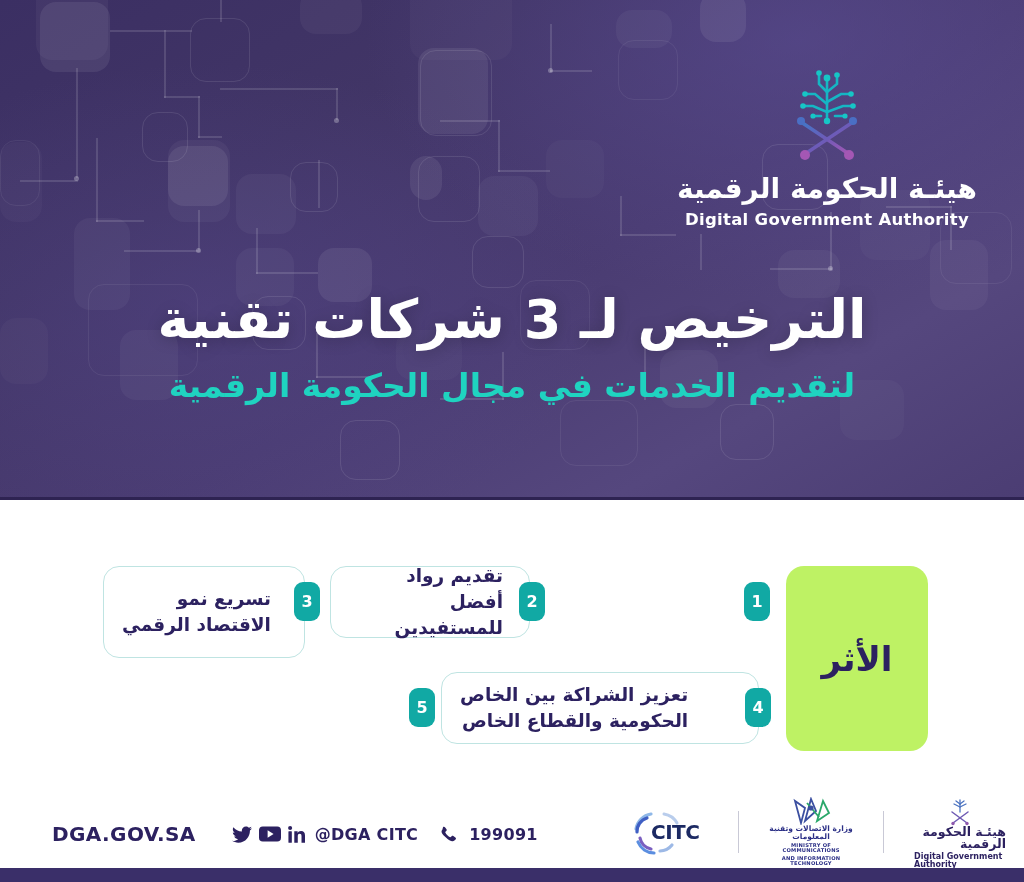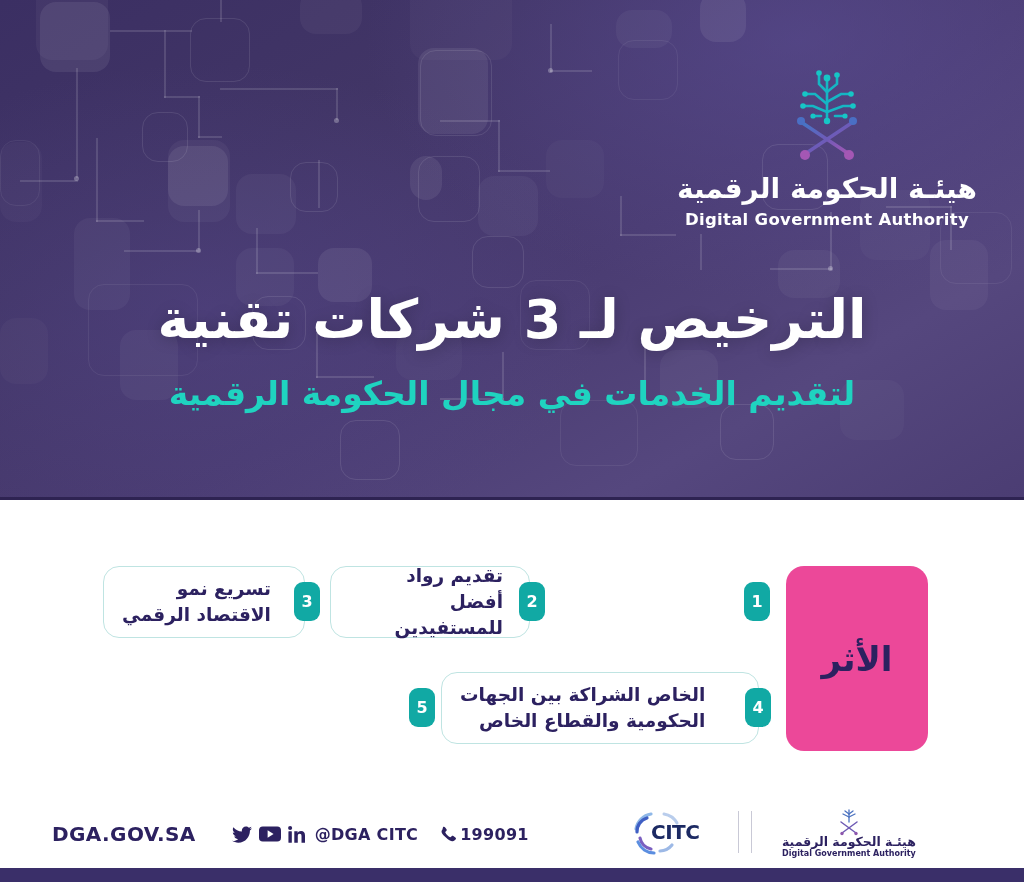--- a/index.html
+++ b/index.html
@@ -111,41 +111,41 @@
     line-height: 1.18;
     white-space: nowrap;
     text-shadow: 0 2px 16px rgba(0,0,0,0.22);
     text-align: center;
   }
   .subheadline {
     color: #1fd3c0;
     font-size: 33px;
     font-weight: 700;
     line-height: 1.2;
-    margin-top: 22px;
+    margin-top: 14px;
     white-space: nowrap;
     letter-spacing: 0.5px;
   }
 
   
   .body-area {
     position: absolute;
     top: 500px; left: 0;
     width: 1024px;
     height: 382px;
     background: #ffffff;
   }
 
   .impact-box {
     position: absolute;
     top: 66px;
     left: 786px;
     width: 142px;
     height: 185px;
-    background: #ec4899;
+    background: #bef264;
     border-radius: 18px;
     display: flex;
     align-items: center;
     justify-content: center;
   }
   .impact-title {
     color: #2c2160;
     font-size: 34px;
     font-weight: 700;
     direction: rtl;
@@ -184,21 +184,21 @@
     align-items: center;
     justify-content: center;
     direction: ltr;
   }
 
   
   #card-1 { top: 66px; left: 552px; width: 205px; height: 72px; }
   #badge-1{ top: 82px; left: 744px; }
   #card-2 { top: 66px; left: 330px; width: 200px; height: 72px; }
   #badge-2{ top: 82px; left: 519px; }
-  #card-3 { top: 66px; left: 103px; width: 202px; height: 72px; }
+  #card-3 { top: 66px; left: 103px; width: 202px; height: 92px; }
   #badge-3{ top: 82px; left: 294px; }
   
   #card-4 { top: 172px; left: 441px; width: 318px; height: 72px; }
   #badge-4{ top: 188px; left: 745px; }
   #card-5 { top: 172px; left: 104px; width: 320px; height: 72px; }
   #badge-5{ top: 188px; left: 409px; }
 
   
   .footer-left {
     position: absolute;
@@ -224,21 +224,21 @@
   .fl-social svg { display: block; fill: #2c2160; }
   .fl-handle {
     font-size: 16px;
     font-weight: 700;
     margin-left: 10px;
     letter-spacing: 0.3px;
   }
   .fl-phone {
     display: flex;
     align-items: center;
-    gap: 4px;
+    gap: 13px;
     margin-left: 22px;
     font-size: 16px;
     font-weight: 700;
     letter-spacing: 0.3px;
   }
   .fl-phone svg { fill: #2c2160; display: block; }
 
   .footer-logos {
     position: absolute;
     top: 800px;
@@ -441,21 +441,21 @@
     </div>
     <div class="badge" id="badge-2">2</div>
 
     <div class="card" id="card-3">
       <div class="card-text">تسريع نمو
 الاقتصاد الرقمي</div>
     </div>
     <div class="badge" id="badge-3">3</div>
 
     <div class="card" id="card-4">
-      <div class="card-text">الخاص الشراكة بين الجهات
+      <div class="card-text">تعزيز الشراكة بين الخاص
 الحكومية والقطاع الخاص</div>
     </div>
     <div class="badge" id="badge-4">4</div>
 
     <div class="badge" id="badge-5">5</div>
   </div>
 
   <div class="footer-left">
     <div class="fl-url">DGA.GOV.SA</div>
 
@@ -495,20 +495,36 @@
           <path d="M8 35 A18 18 0 0 0 24 46" stroke="#5b8ee0" stroke-width="3.2"></path>
           <path d="M30 44 A16 16 0 0 0 42 38" stroke="#9db9e6" stroke-width="3.2"></path>
           <path d="M34 7 A18 18 0 0 1 47 16" stroke="#b9cdec" stroke-width="3"></path>
         </g>
         <text x="21" y="32" font-family="DejaVu Sans, sans-serif" font-size="20" font-weight="bold" fill="#1c2a63" letter-spacing="-0.5">CITC</text>
       </svg>
     </div>
 
     <div class="logo-div"></div>
 
+    <div class="logo-cell">
+      <div style="display:flex;flex-direction:column;align-items:center;">
+        <svg width="44" height="28" viewBox="0 0 44 28">
+          <path d="M12 26 L6 4 L16 11 Z" fill="none" stroke="#3b4fa0" stroke-width="1.8"></path>
+          <path d="M22 2 L16 24 L27 14 Z" fill="none" stroke="#3b4fa0" stroke-width="1.8"></path>
+          <path d="M28 24 L34 4 L40 16 Z" fill="none" stroke="#2aa86a" stroke-width="1.8"></path>
+          <path d="M18 6 L30 20" fill="none" stroke="#2aa86a" stroke-width="1.8"></path>
+          <circle cx="22" cy="11" r="2.6" fill="#3b4fa0"></circle>
+        </svg>
+        <div class="mcit-text">
+          <div class="mcit-ar">وزارة الاتصالات وتقنية المعلومات</div>
+          <div class="mcit-en">MINISTRY OF COMMUNICATIONS</div>
+          <div class="mcit-en">AND INFORMATION TECHNOLOGY</div>
+        </div>
+      </div>
+    </div>
 
     <div class="logo-div"></div>
 
     <div class="logo-cell">
       <div style="display:flex;flex-direction:column;align-items:center;">
         <svg width="30" height="30" viewBox="0 0 30 30">
           <g stroke="#4b72c0" stroke-width="1.3" fill="none" stroke-linecap="round">
             <path d="M15 16 L15 4"></path>
             <path d="M15 8 L11 5"></path>
             <path d="M15 11 L9 8"></path>

